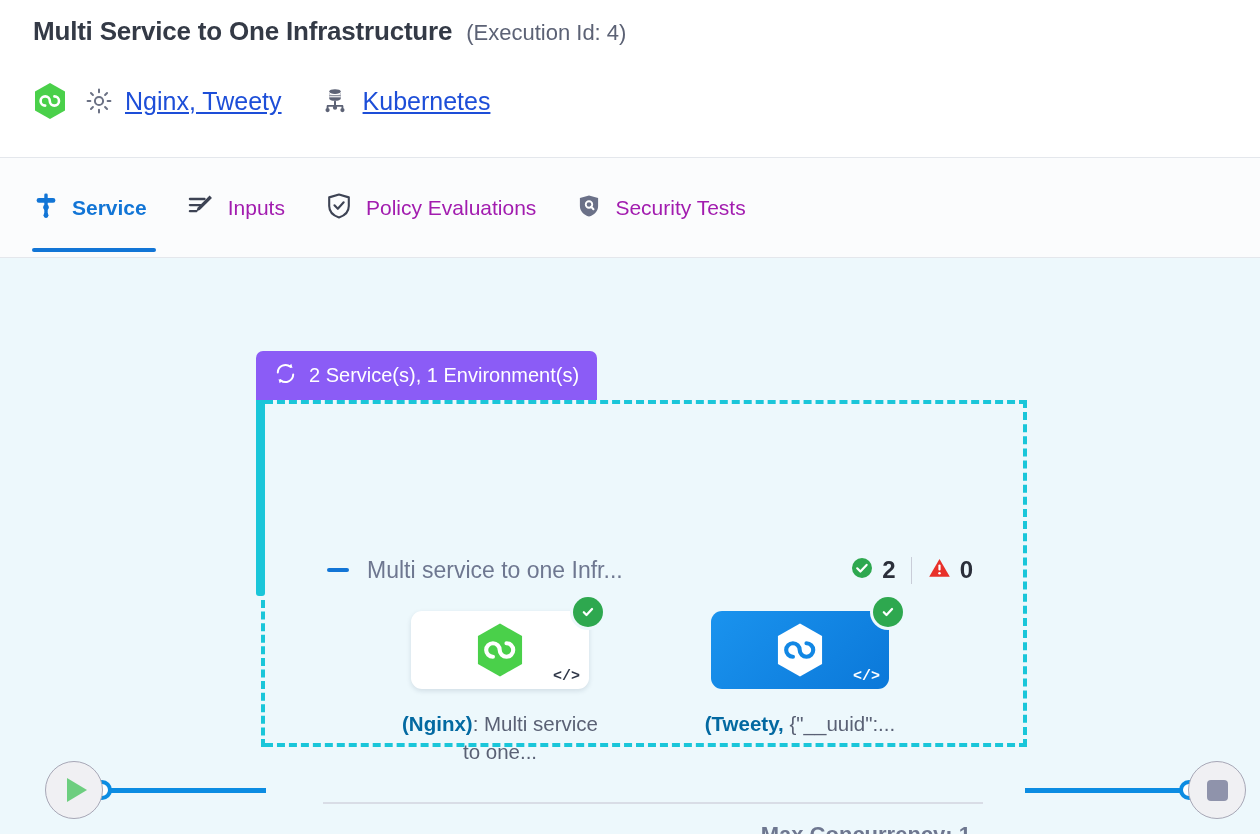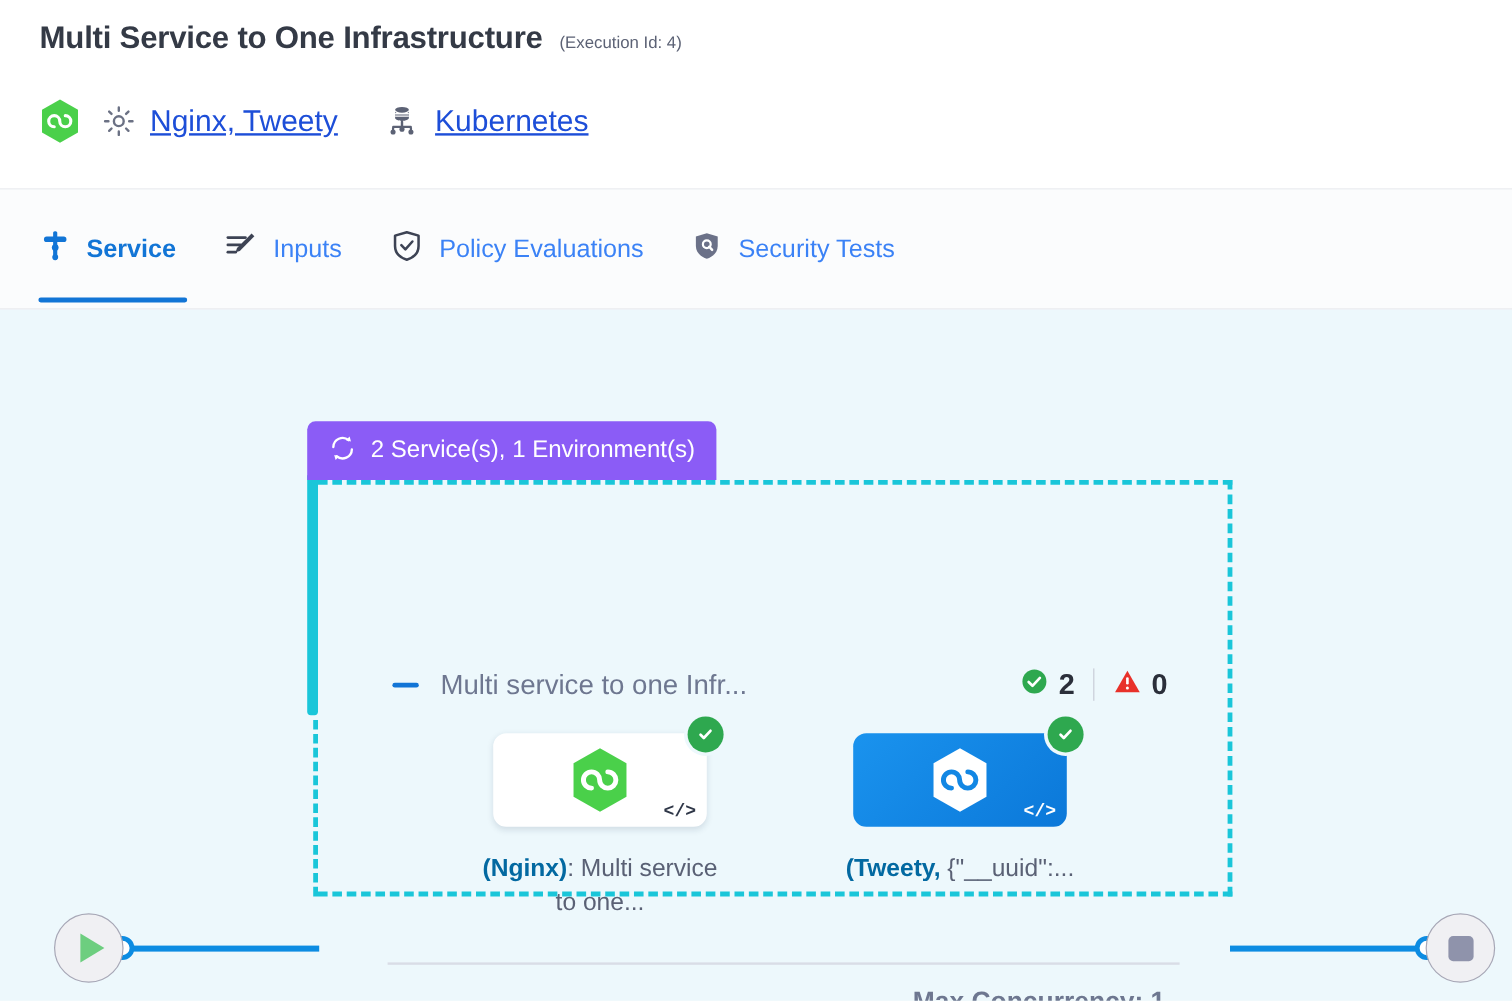--- a/index.html
+++ b/index.html
@@ -34,21 +34,21 @@
     gap: 14px;
   }
   .page-title {
     font-size: 26px;
     font-weight: bold;
     color: #343a46;
     letter-spacing: -0.2px;
     white-space: nowrap;
   }
   .exec-id {
-    font-size: 14px;
+    font-size: 22px;
     color: #5c6275;
     white-space: nowrap;
   }
 
   .meta-row {
     position: absolute;
     left: 33px;
     top: 82px;
     display: flex;
     align-items: center;
@@ -88,21 +88,21 @@
     gap: 13px;
     height: 100px;
     box-sizing: border-box;
     padding: 0 0 0 0;
     margin-right: 40px;
     position: relative;
     cursor: pointer;
   }
   .tab .tab-label {
     font-size: 21px;
-    color: #3b82f6;
+    color: #a21caf;
     white-space: nowrap;
   }
   .tab.active .tab-label {
     color: #1275d6;
     font-weight: bold;
   }
   .tab.active::after {
     content: "";
     position: absolute;
     left: -1px;

